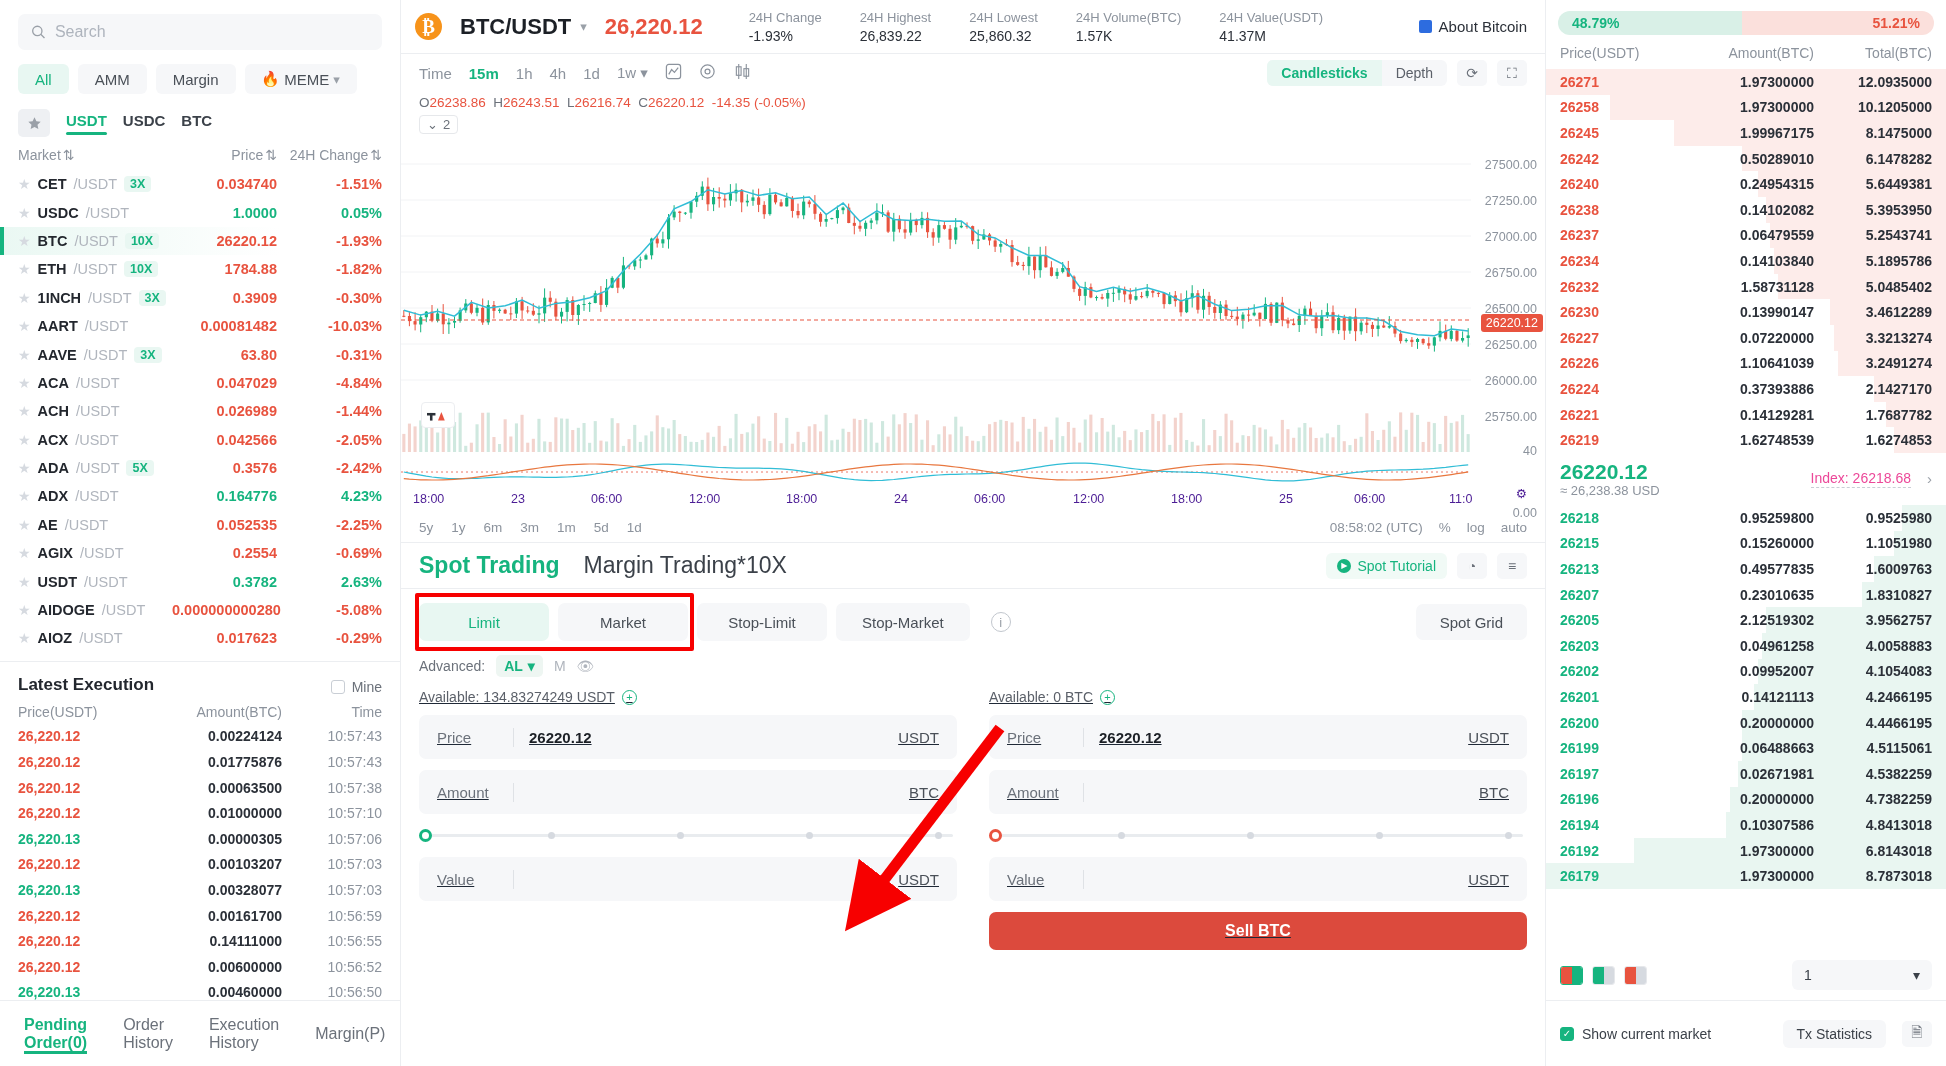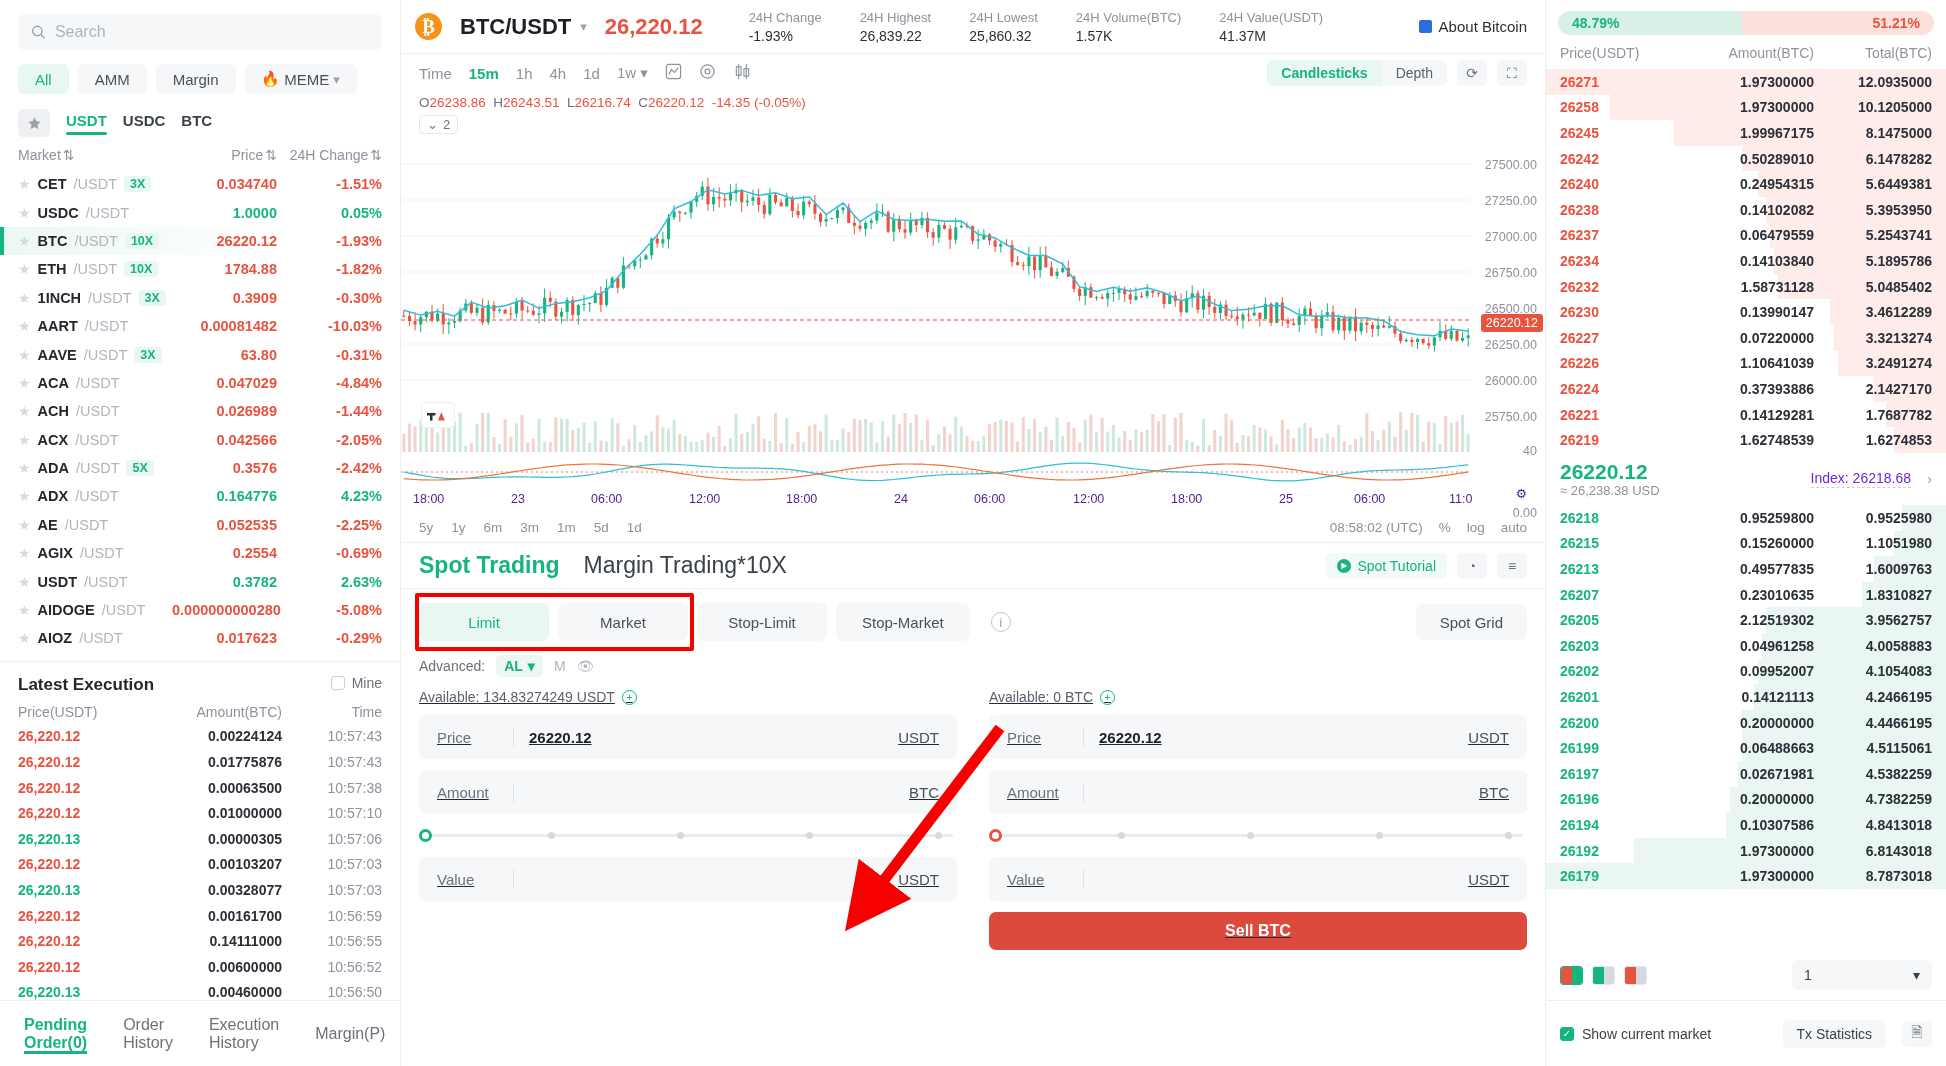--- a/index.html
+++ b/index.html
@@ -44,21 +44,21 @@
   .mkt-row .base { font-weight: bold; color: #23272e; }
   .mkt-row .quote { color: #b0b5bd; }
   .lev { background: #e9f7f2; color: #16b47f; font-size: 12.5px; font-weight: bold; padding: 1px 6px; border-radius: 4px; }
   .mkt-row .price { width: 105px; text-align: right; font-weight: bold; }
   .mkt-row .chg { width: 105px; text-align: right; font-weight: bold; }
   .up { color: #16b47f; }
   .down { color: #e8533f; }
   .star-ico { color: #d6dae0; font-size: 14px; }
 
   .exec-panel { border-top: 1px solid #eceef1; margin-top: 8px; display: flex; flex-direction: column; flex: 1; min-height: 0;}
-  .exec-head { display: flex; justify-content: space-between; align-items: flex-start; padding: 13px 18px 6px 18px; gap: 22px; }
+  .exec-head { display: flex; justify-content: space-between; align-items: flex-end; padding: 13px 18px 6px 18px; gap: 22px; }
   .exec-title { font-size: 17px; font-weight: bold; color: #23272e; }
   .mine { display: flex; align-items: center; gap: 7px; font-size: 14px; color: #6b717a; cursor: pointer;}
   .cbox { width: 14px; height: 14px; border: 1px solid #c9ced5; border-radius: 3px; background: #fff; }
   .exec-cols { display: flex; padding: 3px 18px 4px 18px; font-size: 14px; color: #8c939d; }
   .exec-cols .a { flex: 1; } .exec-cols .b { width: 140px; text-align: right; } .exec-cols .c { width: 100px; text-align: right; }
   .exec-rows { overflow: hidden; }
   .exec-row { display: flex; padding: 0 18px; height: 25.6px; align-items: center; font-size: 14px; }
   .exec-row .a { flex: 1; font-weight: bold; } .exec-row .b { width: 140px; text-align: right; color: #2b3038; font-weight: bold;} .exec-row .c { width: 100px; text-align: right; color: #8c939d; }
 
   .bottom-tabs { border-top: 1px solid #eceef1; height: 66px; display: flex; align-items: center; gap: 36px; padding: 0 24px; }
@@ -147,21 +147,21 @@
   .ratio .l { background: #d9f0e7; color: #16b47f; display:flex; align-items:center; padding-left: 14px; }
   .ratio .r { background: #fbe0dc; color: #e8533f; display:flex; align-items:center; justify-content:flex-end; padding-right: 14px; }
   .ob-cols { display: flex; padding: 10px 14px 8px 14px; font-size: 14px; color: #8c939d; }
   .ob-cols .a { flex: 1; } .ob-cols .b { width: 130px; text-align: right; } .ob-cols .c { width: 118px; text-align: right; }
   .ob-row { display: flex; padding: 0 14px; height: 25.6px; align-items: center; font-size: 14px; position: relative; cursor: pointer;}
   .ob-row .bg { position: absolute; right: 0; top: 0; bottom: 0; }
   .ob-row .a { flex: 1; font-weight: bold; z-index: 1;} .ob-row .b { width: 130px; text-align: right; color: #2b3038; font-weight:bold; z-index:1;} .ob-row .c { width: 118px; text-align: right; color: #2b3038; font-weight:bold; z-index:1;}
   .ob-mid { display: flex; align-items: center; padding: 7px 14px; }
   .ob-mid .p { font-size: 21px; font-weight: bold; color: #16b47f; line-height: 1.1; }
   .ob-mid .usd { font-size: 13px; color: #8c939d; }
-  .ob-mid .idx { margin-left: auto; font-size: 14px; color: #6d28d9; border-bottom: 1px dashed #c9ced5; padding-bottom:1px;}
+  .ob-mid .idx { margin-left: auto; font-size: 14px; color: #ec4899; border-bottom: 1px dashed #c9ced5; padding-bottom:1px;}
   .ob-mid .arr { margin-left: 16px; color: #9aa0a8; font-size: 15px; }
   .ob-foot { margin-top: auto; display: flex; align-items: center; gap: 9px; padding: 10px 14px; }
   .vbtn { width: 23px; height: 19px; border-radius: 3px; display: flex; overflow:hidden; border:1px solid #e6e8eb; cursor: pointer;}
   .vbtn.sel { border-color: #16b47f; }
   .grp-sel { margin-left: auto; width: 140px; height: 30px; background: #f6f7f9; border-radius: 6px; display:flex; align-items:center; justify-content:space-between; padding: 0 12px; font-size:14px; color:#3b4149; cursor:pointer;}
   .ob-bottom { border-top: 1px solid #eceef1; height: 66px; display: flex; align-items: center; padding: 0 14px; gap: 16px;}
   .show-mkt { display:flex; align-items:center; gap:8px; font-size:14px; color:#3b4149; cursor:pointer;}
   .cbox.on { background: #16b47f; border-color: #16b47f; color: #fff; display:flex;align-items:center;justify-content:center; font-size:10px;}
   .txstat { margin-left: auto; font-size: 14px; color: #3b4149; background:#f6f7f9; padding: 6px 14px; border-radius: 6px; cursor:pointer;}
 

